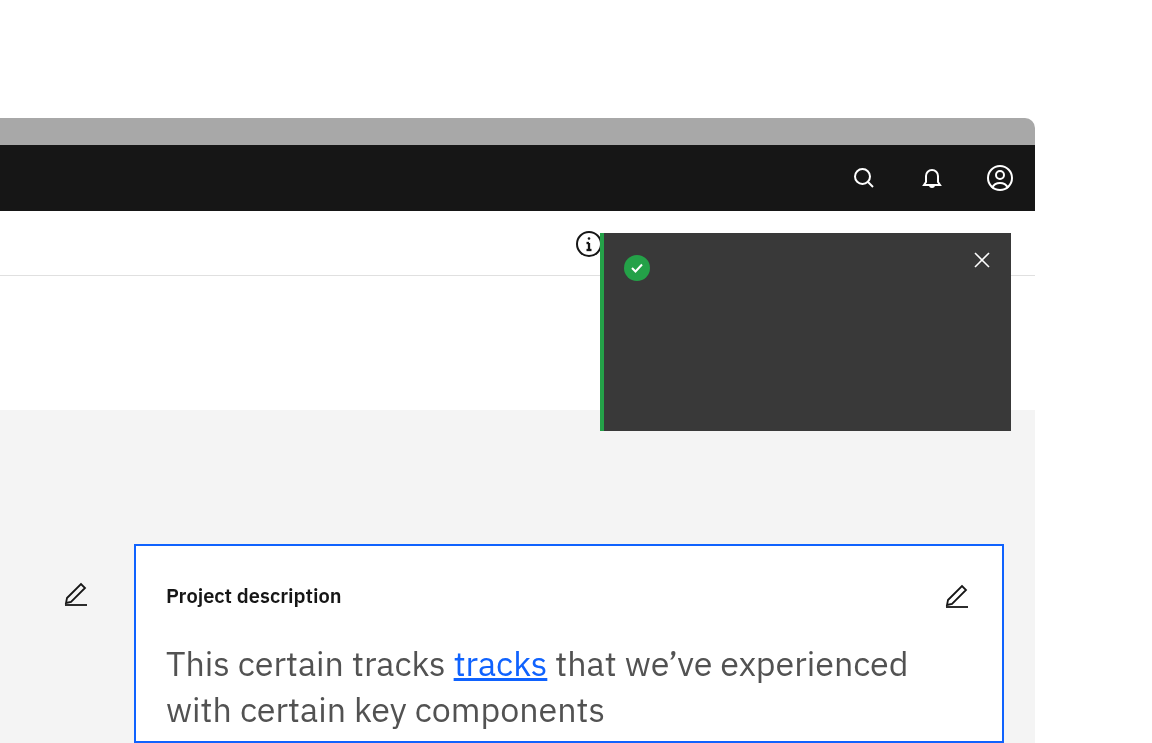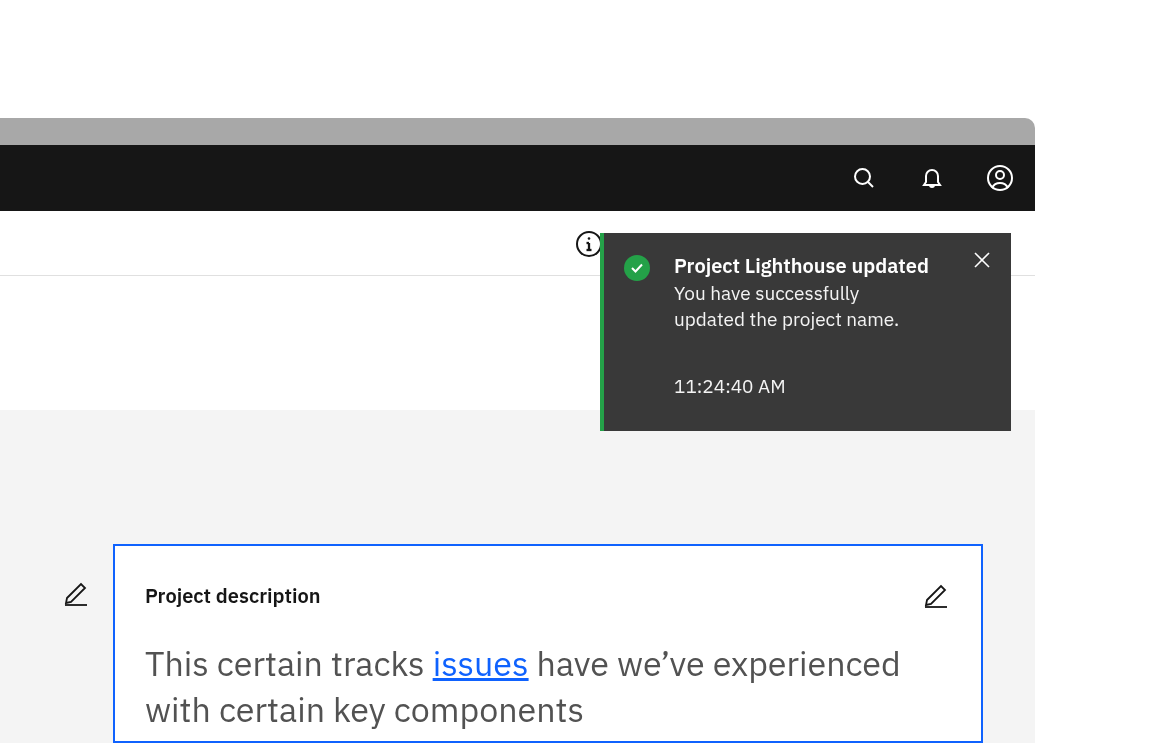--- a/index.html
+++ b/index.html
@@ -95,21 +95,21 @@
   .edit-left {
     position: absolute;
     top: 580px;
     left: 63px;
   }
 
   
   .desc-card {
     position: absolute;
     top: 544px;
-    left: 113px;
+    left: 134px;
     width: 870px;
     height: 199px;
     background: #fff;
     border: 2px solid #0f62fe;
     padding: 36px 30px 0 30px;
   }
   .desc-label { font-weight:600; font-size:20px; color:#161616; }
   .desc-edit {
     position:absolute;
     top: 36px;
@@ -169,25 +169,20 @@
       <circle cx="13" cy="7.5" r="1.3" fill="#161616" stroke="none"></circle>
     </svg>
   </div>
 
   <div class="toast">
     <div class="toast-check">
       <svg width="14" height="14" viewBox="0 0 14 14">
         <path d="M2 7 L5.5 10.5 L12 3.5" stroke="#fff" stroke-width="2" fill="none"></path>
       </svg>
     </div>
-    <div class="toast-body">
-      <div class="toast-title">Project Lighthouse updated</div>
-      <div class="toast-msg">You have successfully updated the project name.</div>
-      <div class="toast-time">11:24:40 AM</div>
-    </div>
     <div class="toast-close">
       <svg width="18" height="18" viewBox="0 0 18 18" stroke="#fff" stroke-width="1.6">
         <line x1="2" y1="2" x2="16" y2="16"></line>
         <line x1="16" y1="2" x2="2" y2="16"></line>
       </svg>
     </div>
   </div>
 
   <div class="edit-left">
     <svg class="pencil-icon" viewBox="0 0 26 26" fill="none" stroke="#161616" stroke-width="1.8">
@@ -198,17 +193,17 @@
 
   <div class="desc-card">
     <div class="desc-label">Project description</div>
     <div class="desc-edit">
       <svg class="pencil-icon" viewBox="0 0 26 26" fill="none" stroke="#161616" stroke-width="1.8">
         <path d="M4 18 L18 4 L22 8 L8 22 L3 23 L4 18 Z"></path>
         <line x1="2" y1="25" x2="24" y2="25"></line>
       </svg>
     </div>
     <div class="desc-text">
-      <span>This certain tracks </span><span class="desc-link">issues</span><span> have we’ve experienced with certain key components</span>
+      <span>This certain tracks </span><span class="desc-link">tracks</span><span> that we’ve experienced with certain key components</span>
     </div>
   </div>
 
 </div>
 
 </body></html>

